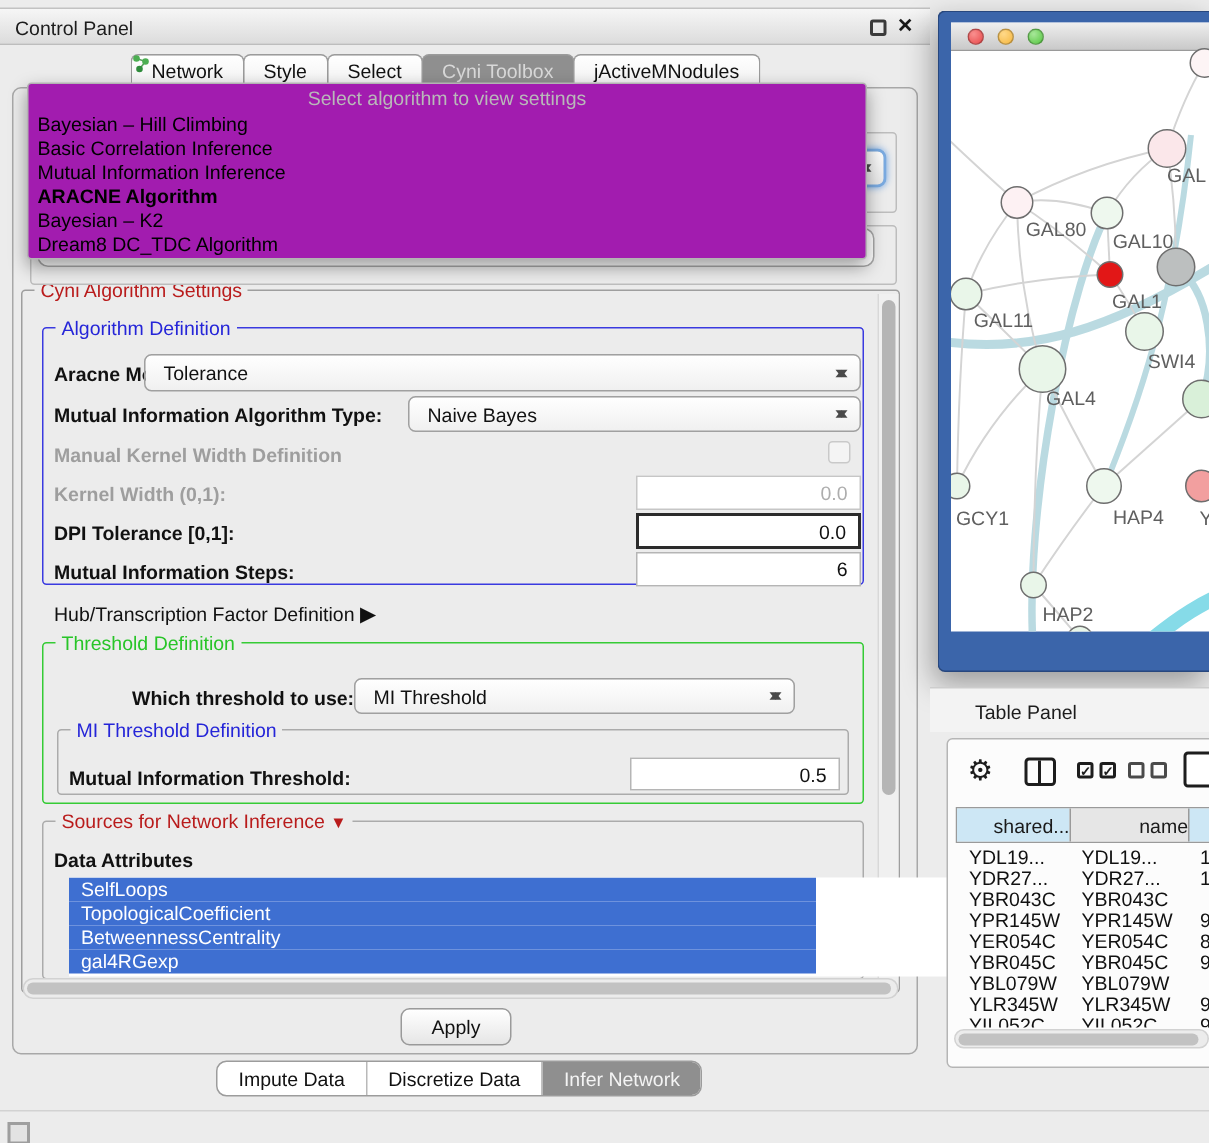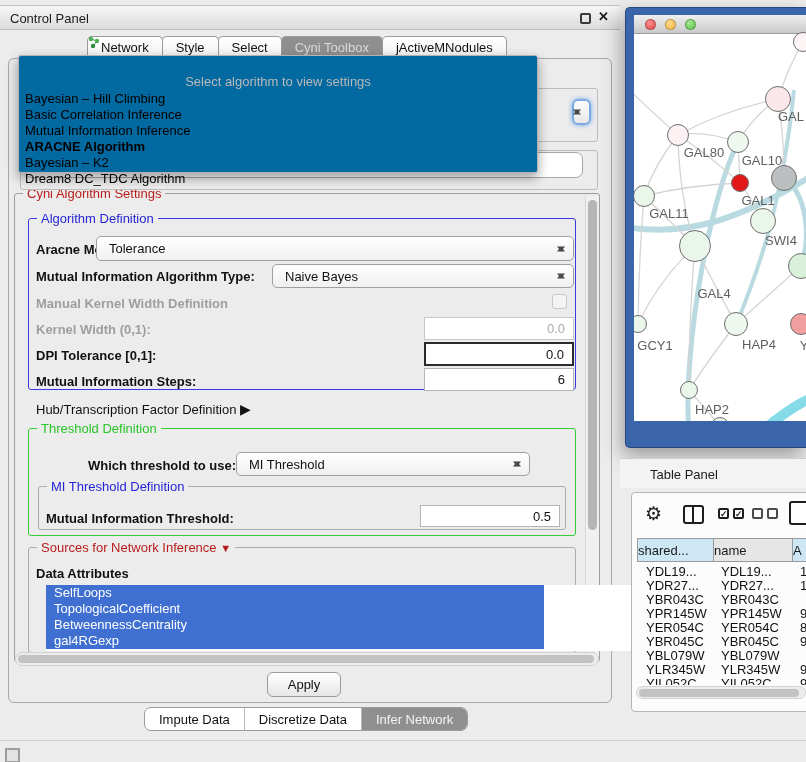--- a/index.html
+++ b/index.html
@@ -25,22 +25,22 @@
   #content-box { left:8px; top:58px; width:604px; height:645px; border:1px solid #a8a8a8; border-radius:6px; background:#ececec; }
 
   
   .ghost-grp { border:1px solid #bdbdbd; border-radius:3px; background:#ececec; }
   #ghost-spinner { left:572px; top:99px; width:19px; height:26px; border:2px solid #7aaae0; border-radius:6px;
     background:linear-gradient(#fdfdfd,#e7e7e7); box-shadow:0 0 5px #6fa5e6; z-index:6; }
   #ghost-combo { left:25px; top:152px; width:558px; height:26px; background:#fff; border:1px solid #a8a8a8;
     border-radius:7px; z-index:5; font-size:13px; color:#9a9a9a; padding:5px 0 0 10px; }
 
   
-  #algo-dropdown { left:18px; top:55px; width:520px; height:118px; background:#0369a1; border:1px solid #b3b3b3;
-    border-radius:3px; box-shadow:0 5px 12px rgba(0,0,0,.38); z-index:50; padding-top:18px; }
+  #algo-dropdown { left:18px; top:55px; width:560px; height:118px; background:#a21caf; border:1px solid #b3b3b3;
+    border-radius:3px; box-shadow:0 5px 12px rgba(0,0,0,.38); z-index:50; padding-top:2px; }
   #algo-hint { text-align:center; color:#b9b9b9; font-size:13px; height:17px; }
   .algo-item { font-size:13px; color:#000; padding-left:6px; height:16px; line-height:16px; white-space:nowrap; }
   .algo-item.bold { font-weight:bold; }
 
   
   .grp { position:absolute; border:1px solid #9e9e9e; border-radius:3px; }
   .grp-legend { position:absolute; top:-8px; left:8px; background:#ececec; padding:0 4px; font-size:13px; color:#b91c1c; white-space:nowrap; }
   .lbl { position:absolute; font-size:13px; font-weight:bold; color:#111; white-space:nowrap; }
   .lbl.dis { color:#9e9e9e; }
   .plain { font-weight:normal; }
@@ -96,21 +96,21 @@
   #tp-box { left:631px; top:492px; width:182px; height:220px; background:#fcfcfc; border:1px solid #b5b5b5; border-radius:4px; }
   .ticon { position:absolute; top:13px; }
   #gear-icon { left:13px; top:9px; font-size:19px; color:#1d1d1d; }
   #split-icon { left:51px; width:21px; height:19px; border:2px solid #1d1d1d; border-radius:3px; }
   #split-icon:after { content:""; position:absolute; left:7px; top:0; width:2px; height:15px; background:#1d1d1d; }
   .cb { position:absolute; top:15px; width:11px; height:11px; border:2px solid #1d1d1d; border-radius:2px; font-size:9px; line-height:9px; text-align:center; color:#1d1d1d; font-weight:bold; }
   .cb.empty { border-color:#4a4a4a; }
   #doc-icon { left:157px; top:8px; width:20px; height:24px; border:2px solid #1d1d1d; border-radius:3px; background:#fff; }
   #tp-table { position:absolute; left:5px; top:45px; right:0; height:147px; overflow:hidden; }
   #tp-header { position:absolute; left:0; top:0; height:24px; display:flex; border:1px solid #9a9a9a; }
-  .th { font-size:13px; color:#1a1a1a; text-align:left; padding-top:4px; border-left:1px solid #9a9a9a; height:22px; overflow:hidden; }
+  .th { font-size:13px; color:#1a1a1a; text-align:right; padding-top:4px; border-left:1px solid #9a9a9a; height:22px; overflow:hidden; }
   .th:first-child { border-left:none; }
   .th.hl { background:#cde7f5; }
   .th.plainbg { background:#e6e6e6; }
   .trow { position:absolute; left:0; display:flex; height:14px; }
   .td { font-size:13px; color:#111; padding-left:9px; white-space:nowrap; overflow:hidden; }
   #tp-hscroll { left:636px; top:686px; width:170px; height:13px; }
 
   svg { position:absolute; left:0; top:0; }
 </style>
 </head>
@@ -300,21 +300,21 @@
           <div class="node" style="left: 90px; top: 277px; height: 24px; width: 24px; background: rgb(238, 248, 238);"></div>
           <div class="node" style="left: 156px; top: 278px; height: 22px; width: 22px; background: rgb(242, 159, 159);"></div>
           <div class="node" style="left: 46px; top: 346px; height: 18px; width: 18px; background: rgb(233, 246, 233);"></div>
           <div class="node" style="left: 77px; top: 382px; height: 18px; width: 18px; background: rgb(233, 246, 233);"></div>
           <div class="node-label" style="left: 157px; top: 74px;">GAL</div>
           <div class="node-label" style="left: 70px; top: 110px;">GAL80</div>
           <div class="node-label" style="left: 128px; top: 118px;">GAL10</div>
           <div class="node-label" style="left: 124px; top: 158px;">GAL1</div>
           <div class="node-label" style="left: 35px; top: 171px;">GAL11</div>
           <div class="node-label" style="left: 147px; top: 198px;">SWI4</div>
-          <div class="node-label" style="left: 80px; top: 223px; margin-top: 28px;">GAL4</div>
+          <div class="node-label" style="left: 80px; top: 223px;">GAL4</div>
           <div class="node-label" style="left: 21px; top: 303px;">GCY1</div>
           <div class="node-label" style="left: 125px; top: 302px;">HAP4</div>
           <div class="node-label" style="left: 170px; top: 303px;">Y</div>
           <div class="node-label" style="left: 78px; top: 367px;">HAP2</div>
         </div>
     </div>
   </div>
 </div>
 
 <div class="abs" id="tp-bar">

